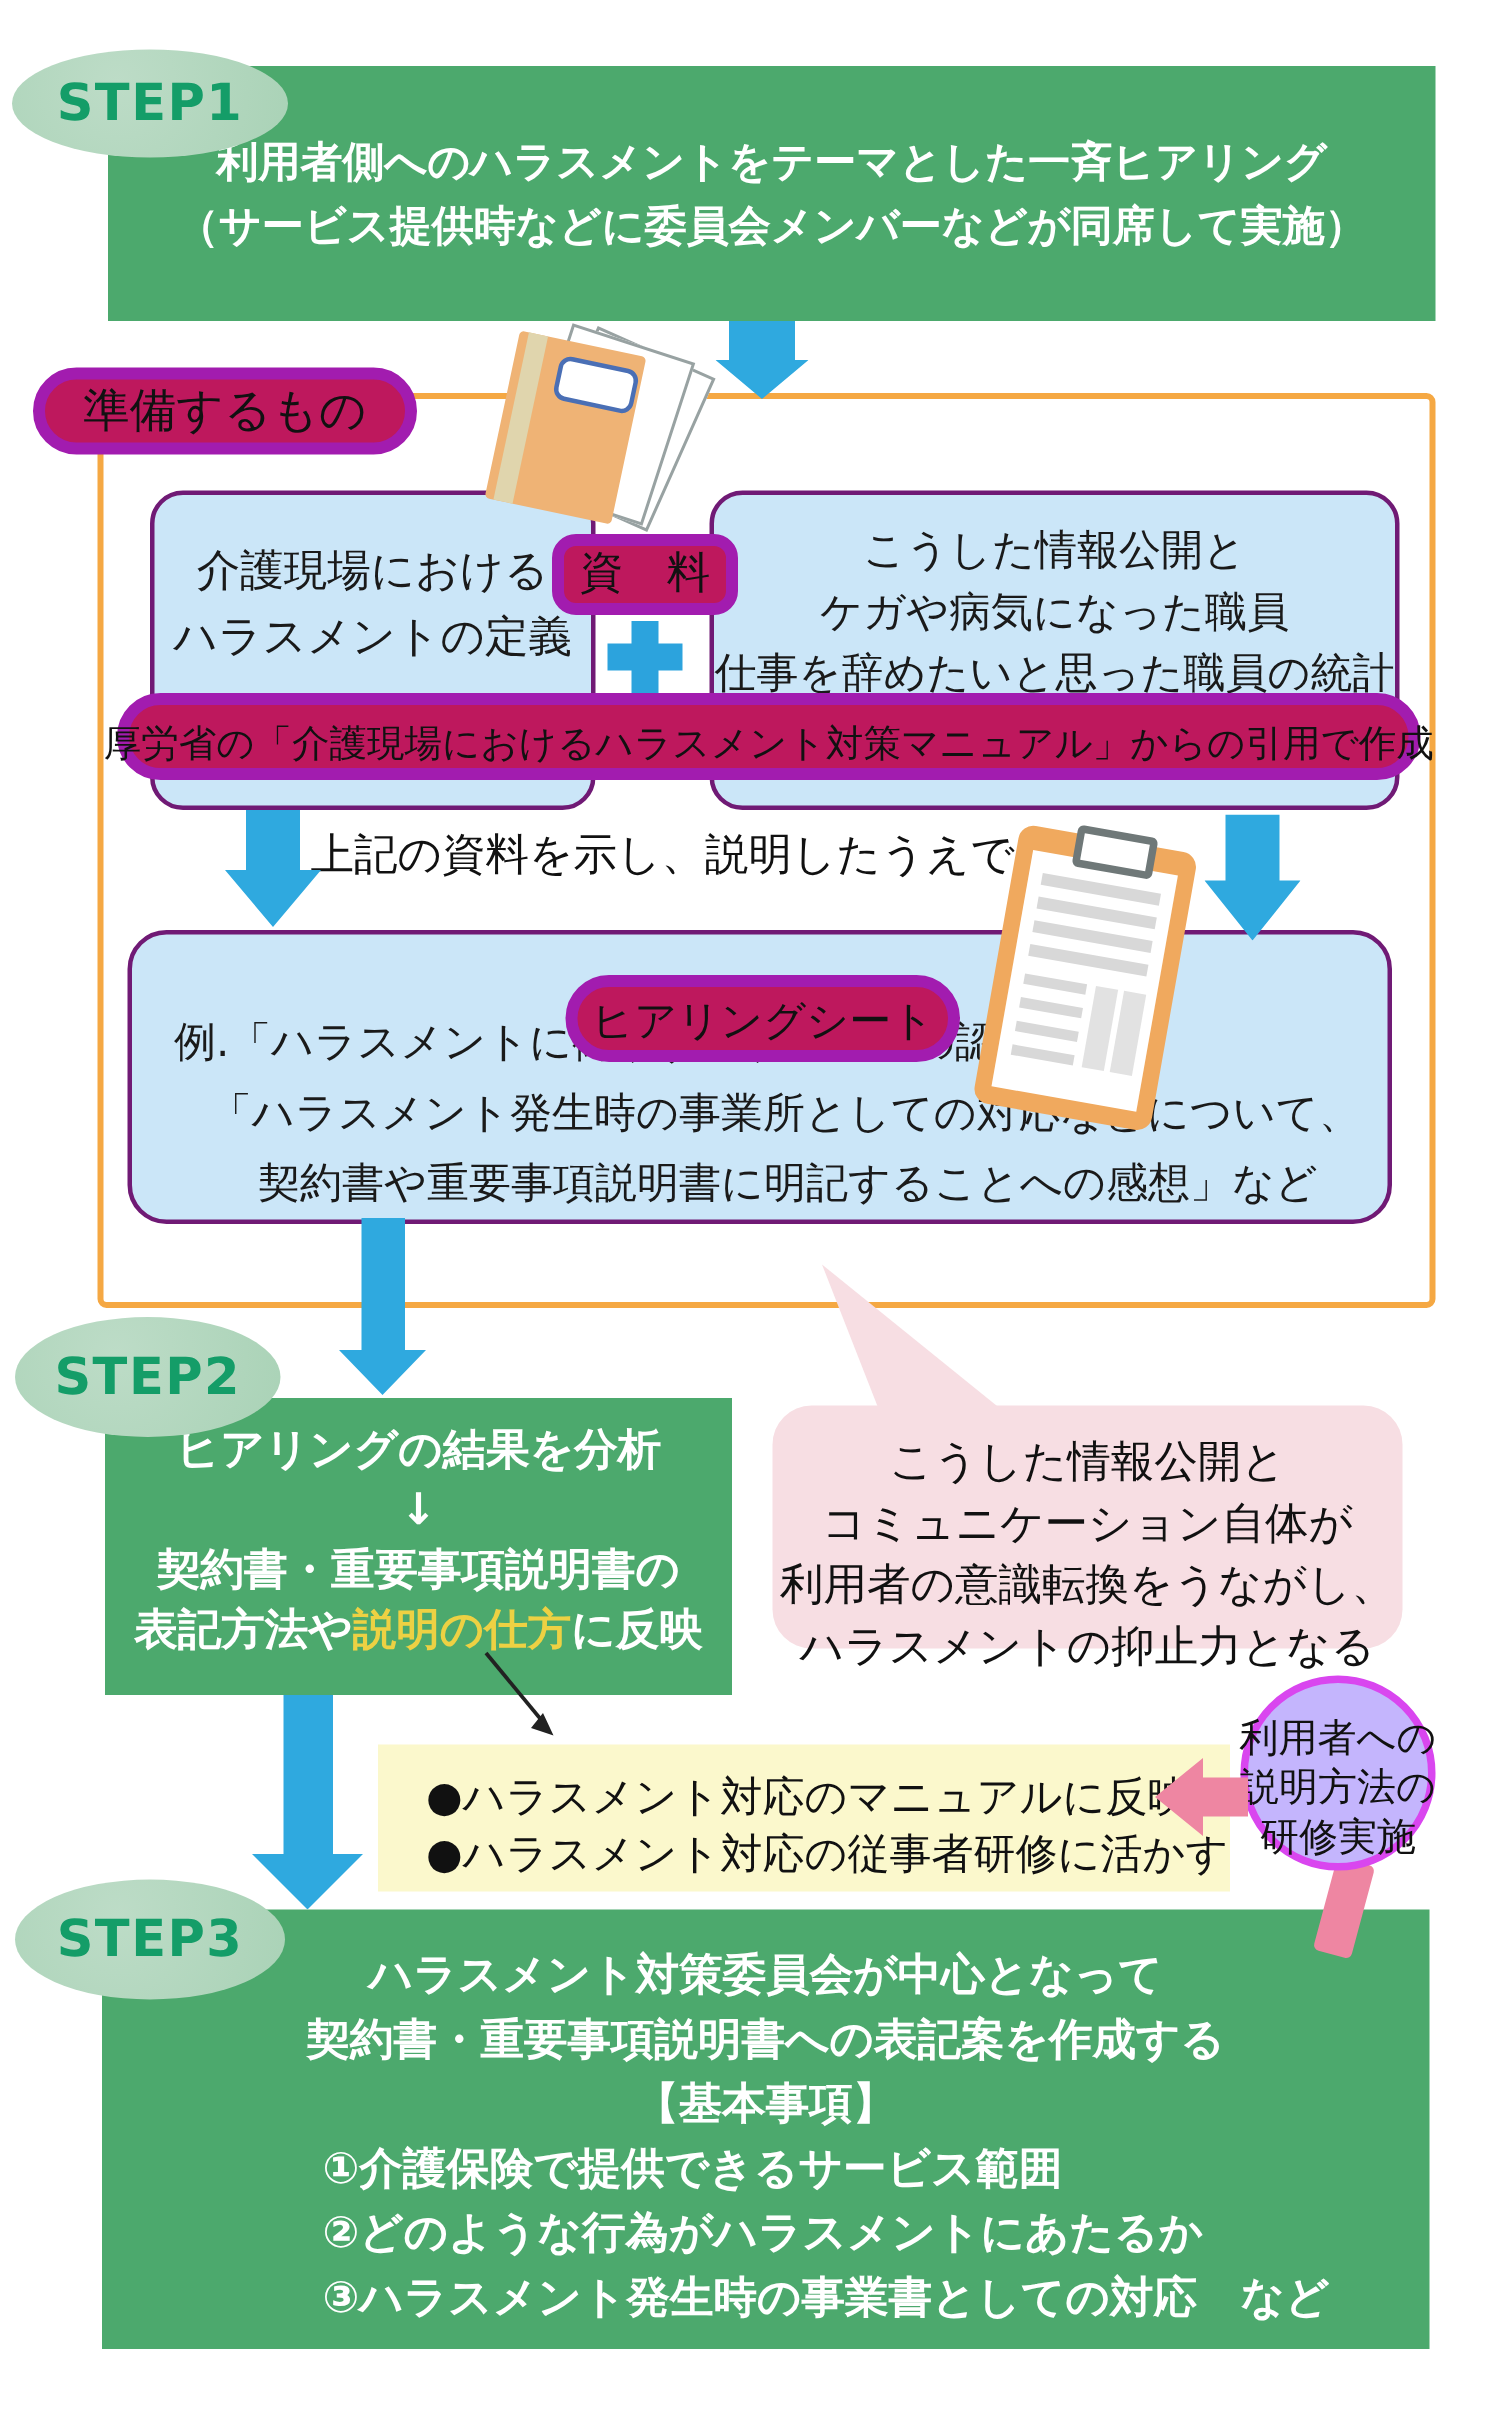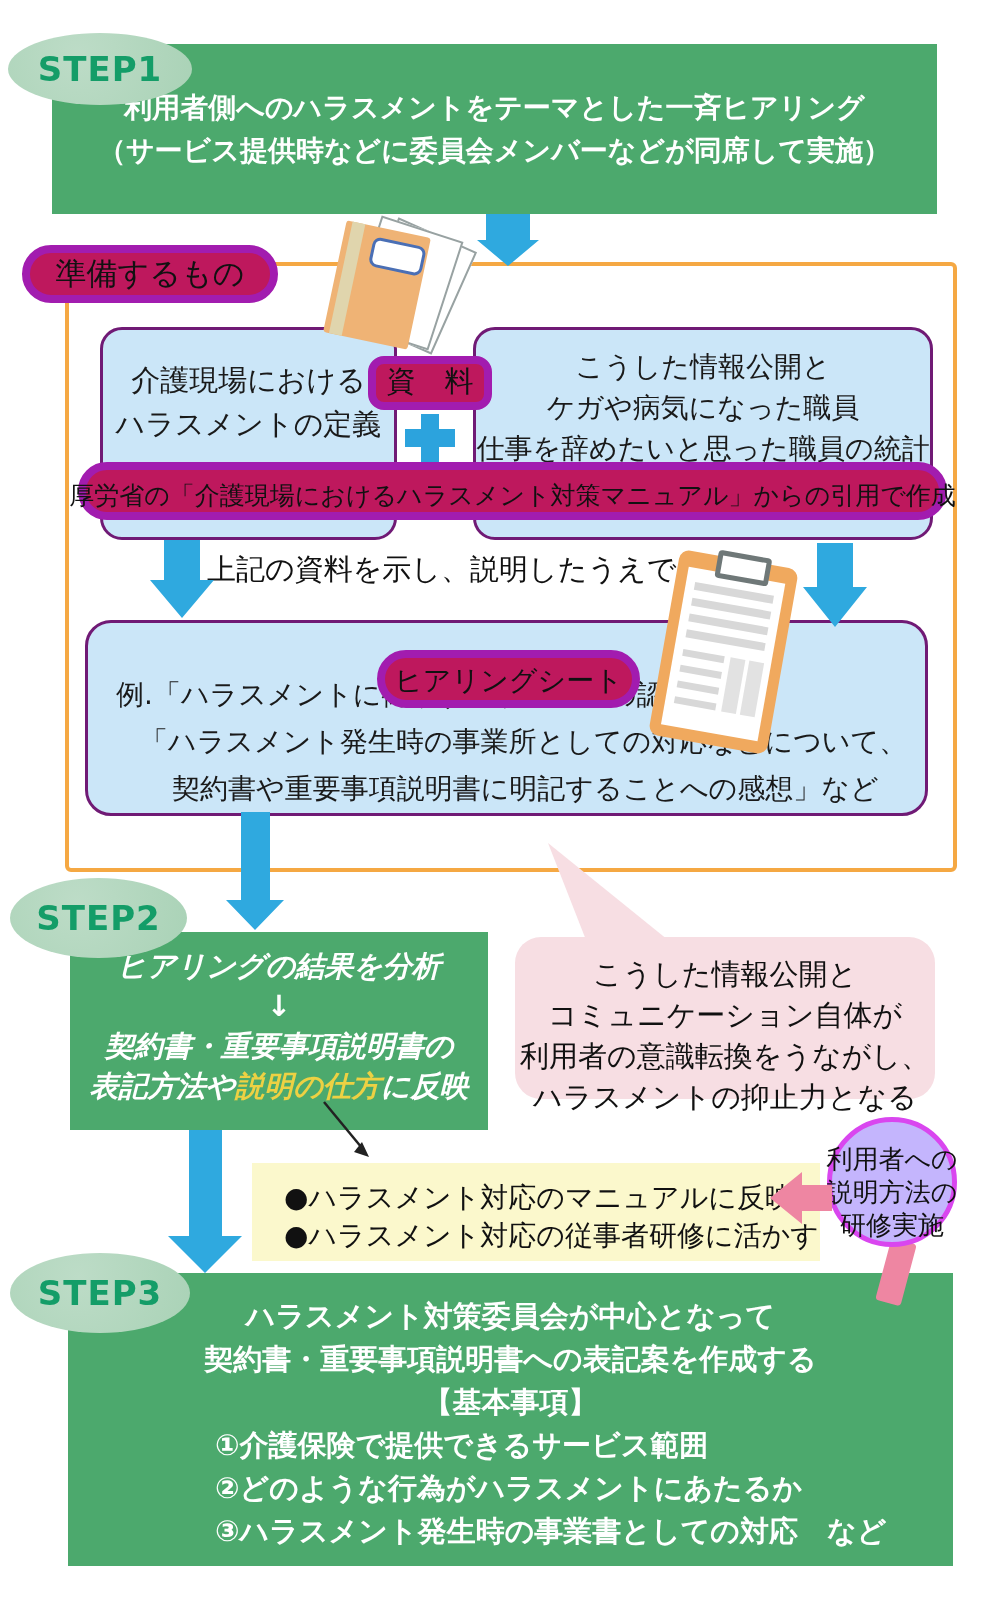--- a/index.html
+++ b/index.html
@@ -35,21 +35,21 @@
   .container-orange {
     position:absolute; border:4px solid #f5a843; border-radius:6px; z-index:0;
   }
   .center-col { display:flex; flex-direction:column; align-items:center; }
 </style>
 </head>
 <body>
 
 <div class="canvas">
 
-  <div class="green-box" style="left:52px; top:44px; width:885px; height:170px;">
+  <div class="green-box" style="left:72px; top:44px; width:885px; height:170px;">
     <div class="center-col" style="padding-top:42px;">
       <div class="gl">利用者側へのハラスメントをテーマとした一斉ヒアリング</div>
       <div class="gl">（サービス提供時などに委員会メンバーなどが同席して実施）</div>
     </div>
   </div>
   <div class="step-badge" style="left:8px; top:33px; width:184px; height:72px;">
     <span>STEP1</span>
   </div>
 
   <svg class="arrow-svg" style="left:477px; top:214px;" width="62" height="52" viewBox="0 0 62 52">
@@ -141,21 +141,21 @@
 
   <svg class="arrow-svg" style="left:226px; top:812px;" width="58" height="118" viewBox="0 0 58 118">
     <polygon points="15,0 44,0 44,88 58,88 29,118 0,88 15,88"></polygon>
   </svg>
 
   <svg class="abs" style="left:540px; top:840px; z-index:1;" width="140" height="102" viewBox="0 0 140 102">
     <polygon points="8,3 128,100 46,100" fill="#f7dee3"></polygon>
   </svg>
 
   <div class="green-box" style="left:70px; top:932px; width:418px; height:198px;">
-    <div class="center-col" style="padding-top:14px; font-size:29px; font-weight:600; line-height:40px;font-style:italic;">
+    <div class="center-col" style="padding-top:14px; font-size:29px; font-weight:600; line-height:40px;">
       <div class="nowrap">ヒアリングの結果を分析</div>
       <div class="nowrap">↓</div>
       <div class="nowrap">契約書・重要事項説明書の</div>
       <div class="nowrap">
         <span>表記方法や</span><span style="color:#edd143;">説明の仕方</span><span>に反映</span>
       </div>
     </div>
   </div>
   <div class="step-badge" style="left:10px; top:878px; width:177px; height:80px;">
     <span>STEP2</span>

